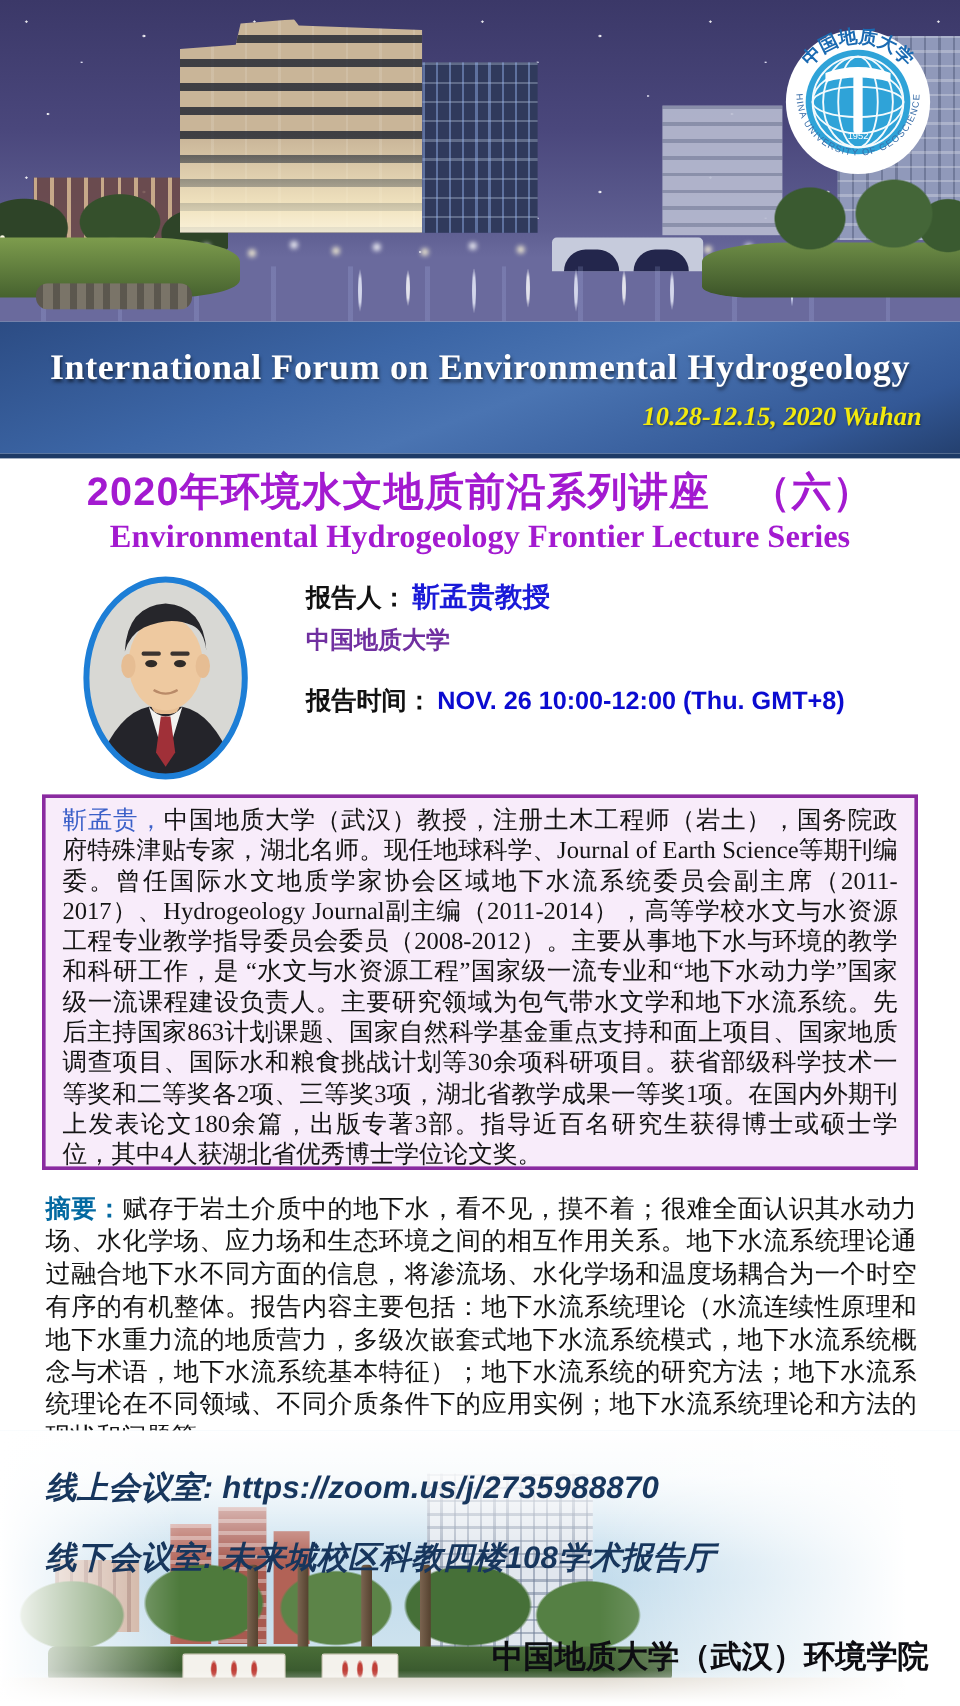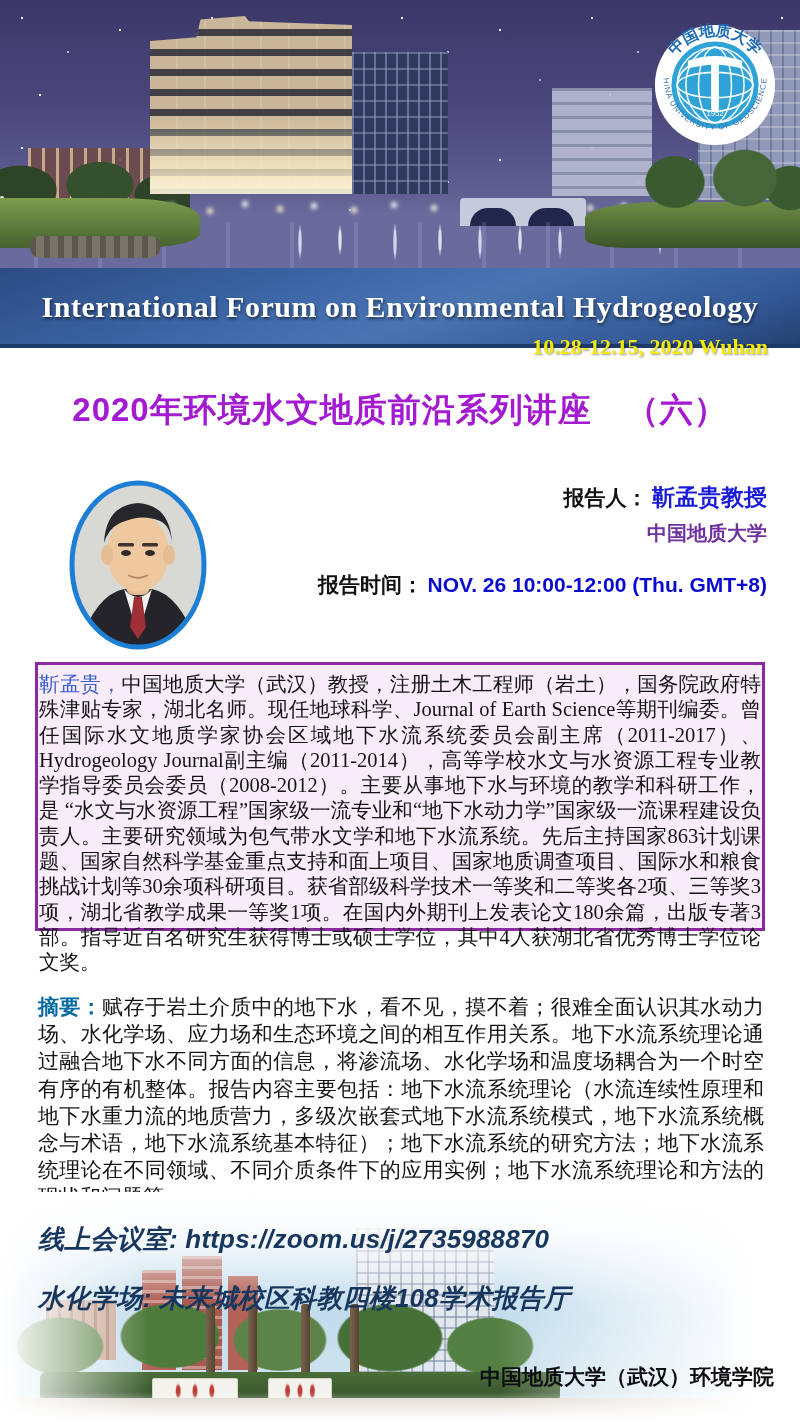--- a/index.html
+++ b/index.html
@@ -69,49 +69,49 @@
       radial-gradient(3px 26px at 480px 18px,#eef2ff 40%,transparent 70%),
       radial-gradient(3px 22px at 520px 16px,#fff 40%,transparent 70%),
       radial-gradient(3px 24px at 560px 18px,#eef2ff 40%,transparent 70%),
       radial-gradient(2px 20px at 120px 18px,#dde4ff 40%,transparent 70%),
       radial-gradient(2px 20px at 660px 18px,#dde4ff 40%,transparent 70%);}
 
   
   .logo{position:absolute;left:652px;top:22px;width:126px;height:126px;}
 
   
-  .banner{position:absolute;left:0;top:268px;width:800px;height:80px;
+  .banner{position:absolute;left:0;top:268px;width:800px;height:114px;
     background:linear-gradient(160deg,#2c4c84 0%,#3c66a6 35%,#4a74b2 55%,#335896 85%,#24406f 100%);
     border-bottom:4px solid #1d3a66;box-sizing:border-box;}
   .banner-title{position:absolute;left:0;top:22px;width:800px;text-align:center;
     font-family:"Liberation Serif",serif;font-weight:bold;font-size:30px;color:#ffffff;
     text-shadow:1px 2px 3px rgba(0,0,0,.55);letter-spacing:.5px;}
   .banner-date{position:absolute;right:32px;top:66px;
     font-family:"Liberation Serif",serif;font-weight:bold;font-size:22px;color:#f2e90e;
-    text-shadow:1px 1px 2px rgba(0,0,0,.4);}
+    text-shadow:1px 1px 2px rgba(0,0,0,.4);font-style:italic;}
 
   
   .title-zh{position:absolute;left:0;top:388px;width:800px;text-align:center;
     font-weight:bold;font-size:33px;color:#a31ad0;letter-spacing:1px;}
   .title-en{position:absolute;left:0;top:432px;width:800px;text-align:center;
     font-family:"Liberation Serif",serif;font-weight:bold;font-size:27px;color:#a31ad0;}
 
   
   .speaker-photo{position:absolute;left:66px;top:477px;width:144px;height:176px;}
-  .speaker-info{position:absolute;left:255px;top:483px;width:512px;text-align:right;}
+  .speaker-info{position:absolute;left:255px;top:483px;width:512px;}
   .sp-row{margin:0 0 7px 0;line-height:1.3;}
   .sp-label{font-weight:bold;font-size:21px;color:#111;}
   .sp-name{font-weight:bold;font-size:23px;color:#1a1ad8;}
   .sp-aff{font-weight:bold;font-size:20px;color:#7030a0;margin:2px 0 9px 0;}
   .sp-topic{font-family:"Liberation Serif",serif;font-size:21px;color:#111;line-height:1.35;}
   .sp-time{font-weight:bold;font-size:21px;color:#0b0bd0;}
 
   
-  .bio-box{position:absolute;left:35px;top:662px;width:730px;height:269px;box-sizing:border-box;
-    border:3px solid #8a2ba0;background:#f8ecfa;padding:7px 1px;}
+  .bio-box{position:absolute;left:35px;top:662px;width:730px;height:313px;box-sizing:border-box;
+    border:3px solid #8a2ba0;background:#f8ecfa;padding:7px 14px;}
   .bio-box p{margin:0;font-family:"Liberation Serif",serif;font-size:20.5px;line-height:25.3px;
     color:#141414;text-align:justify;}
   .bio-name{color:#3a5fc8;}
 
   
   .abstract{position:absolute;left:38px;top:994px;width:726px;}
   .abstract p{margin:0;font-family:"Liberation Serif",serif;font-size:21px;line-height:27.2px;
     color:#141414;text-align:justify;}
   .abs-label{color:#0369a1;font-weight:bold;}
 
@@ -150,21 +150,21 @@
   .pb-fade-right{position:absolute;right:0;top:0;width:300px;height:230px;
     background:linear-gradient(270deg,#ffffff 15%,rgba(255,255,255,0) 100%);}
   .pb-fade-bottom{position:absolute;left:0;bottom:0;width:800px;height:30px;
     background:linear-gradient(0deg,#ffffff 10%,rgba(255,255,255,0) 100%);}
 
   
   .meeting{position:absolute;left:38px;top:1222px;width:740px;font-style:italic;}
   .meet-line{font-weight:bold;font-size:26px;color:#17365d;margin-bottom:24px;letter-spacing:.2px;}
 
   
-  .footer-org{position:absolute;right:26px;top:1363px;font-weight:bold;font-size:21px;color:#0d0d12;}
+  .footer-org{position:absolute;right:26px;top:1363px;font-weight:bold;font-size:26px;color:#0d0d12;}
 </style>
 </head>
 <body>
 
 <div class="poster">
 
   <div class="photo-top">
     <div class="stars"></div>
     <div class="bldg-far-left"></div>
     <div class="trees-left"></div>
@@ -213,20 +213,21 @@
       </svg>
     </div>
   </div>
 
   <div class="banner">
     <div class="banner-title">International Forum on Environmental Hydrogeology</div>
     <div class="banner-date">10.28-12.15, 2020  Wuhan</div>
   </div>
 
   <div class="title-zh">2020年环境水文地质前沿系列讲座　（六）</div>
+  <div class="title-en">Environmental Hydrogeology Frontier Lecture Series</div>
 
   <div class="speaker-photo">
     <svg viewBox="0 0 144 176" width="144" height="176">
       <defs>
           <clipPath id="faceclip">
             <ellipse cx="72" cy="88" rx="66" ry="82"></ellipse>
           </clipPath>
         </defs>
       <ellipse cx="72" cy="88" rx="66" ry="82" fill="#dddddb"></ellipse>
       <g clip-path="url(#faceclip)">
@@ -286,18 +287,18 @@
     <div class="pb-sign" style="left:268px;width:62px;"></div>
     <div class="pb-ground"></div>
     <div class="pb-fade-top"></div>
     <div class="pb-fade-left"></div>
     <div class="pb-fade-right"></div>
     <div class="pb-fade-bottom"></div>
   </div>
 
   <div class="meeting">
     <div class="meet-line"><span>线上会议室: </span><span>https://zoom.us/j/2735988870</span></div>
-    <div class="meet-line"><span>水化学场: </span><span>未来城校区科教四楼108学术报告厅</span></div>
+    <div class="meet-line"><span>线下会议室: </span><span>未来城校区科教四楼108学术报告厅</span></div>
   </div>
 
   <div class="footer-org">中国地质大学（武汉）环境学院</div>
 
 </div>
 
 </body></html>

